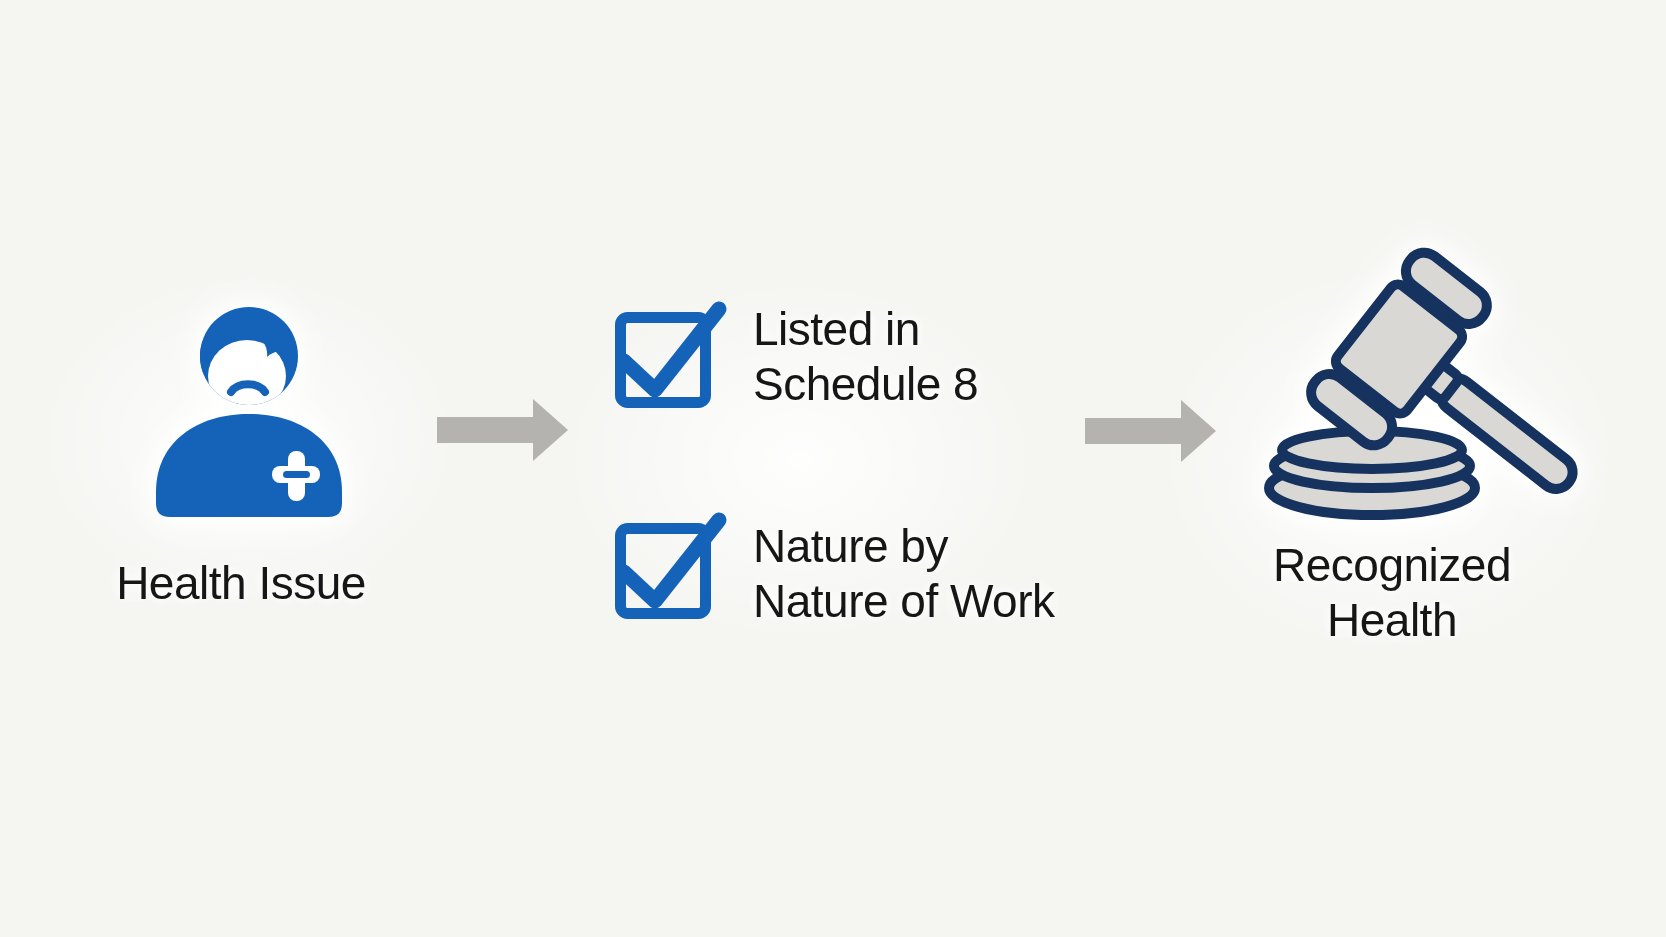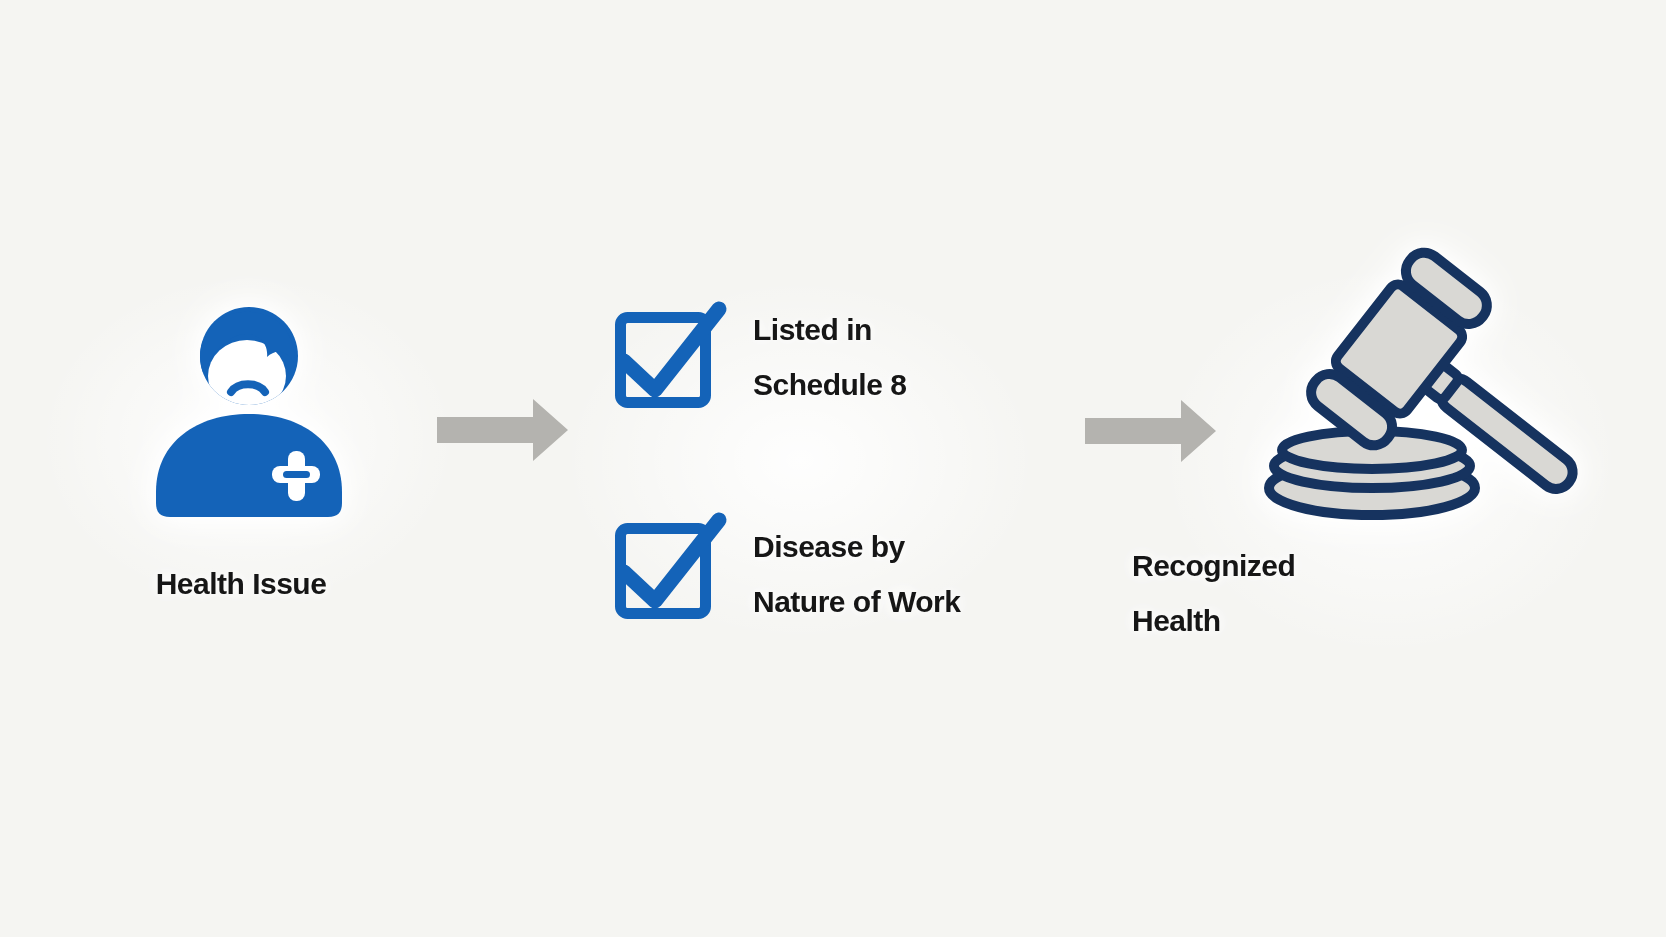--- a/index.html
+++ b/index.html
@@ -14,31 +14,31 @@
       radial-gradient(ellipse 300px 240px at 248px 440px, rgba(255,255,255,.9), rgba(255,255,255,0) 70%),
       radial-gradient(ellipse 340px 260px at 800px 460px, rgba(255,255,255,.9), rgba(255,255,255,0) 70%),
       radial-gradient(ellipse 330px 280px at 1390px 460px, rgba(255,255,255,.9), rgba(255,255,255,0) 70%),
       #f5f5f2;
   }
   svg.layer{position:absolute;left:0;top:0;}
   .halo{filter:drop-shadow(0 0 10px #ffffff) drop-shadow(0 0 22px #ffffff);}
   .label{
     position:absolute;
     color:#161616;
-    font-size:30px;
-    font-weight:700;
+    font-size:46px;
+    font-weight:400;
     letter-spacing:-0.5px;
     line-height:55px;
     text-shadow:0 0 10px #fff, 0 0 20px #fff, 0 0 30px #fff;
     white-space:nowrap;
   }
   .label-health{left:81px;top:556px;width:320px;text-align:center;}
   .label-crit1{left:753px;top:302px;text-align:left;}
   .label-crit2{left:753px;top:519px;text-align:left;}
-  .label-result{left:1132px;top:538px;width:520px;}
+  .label-result{left:1132px;top:538px;width:520px;text-align:center;}
 </style>
 </head>
 <body>
 
 <div class="canvas">
 
   <svg class="layer" width="1666" height="937" viewBox="0 0 1666 937">
 
     <g class="halo">
       <defs>
@@ -117,21 +117,21 @@
   <div class="label label-health">
     <span>Health Issue</span>
   </div>
 
   <div class="label label-crit1">
     <div>Listed in</div>
     <div>Schedule 8</div>
   </div>
 
   <div class="label label-crit2">
-    <div>Disease by</div>
+    <div>Nature by</div>
     <div>Nature of Work</div>
   </div>
 
   <div class="label label-result">
     <div>Recognized</div>
     <div>Health</div>
   </div>
 
 </div>
 

